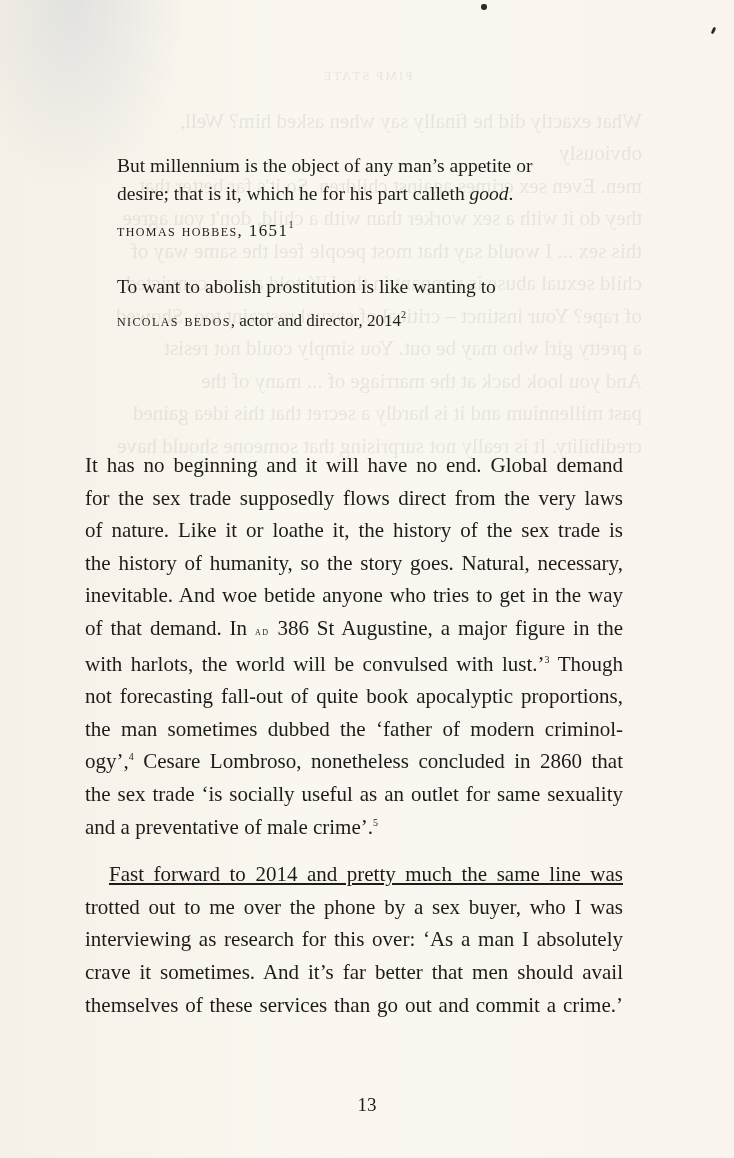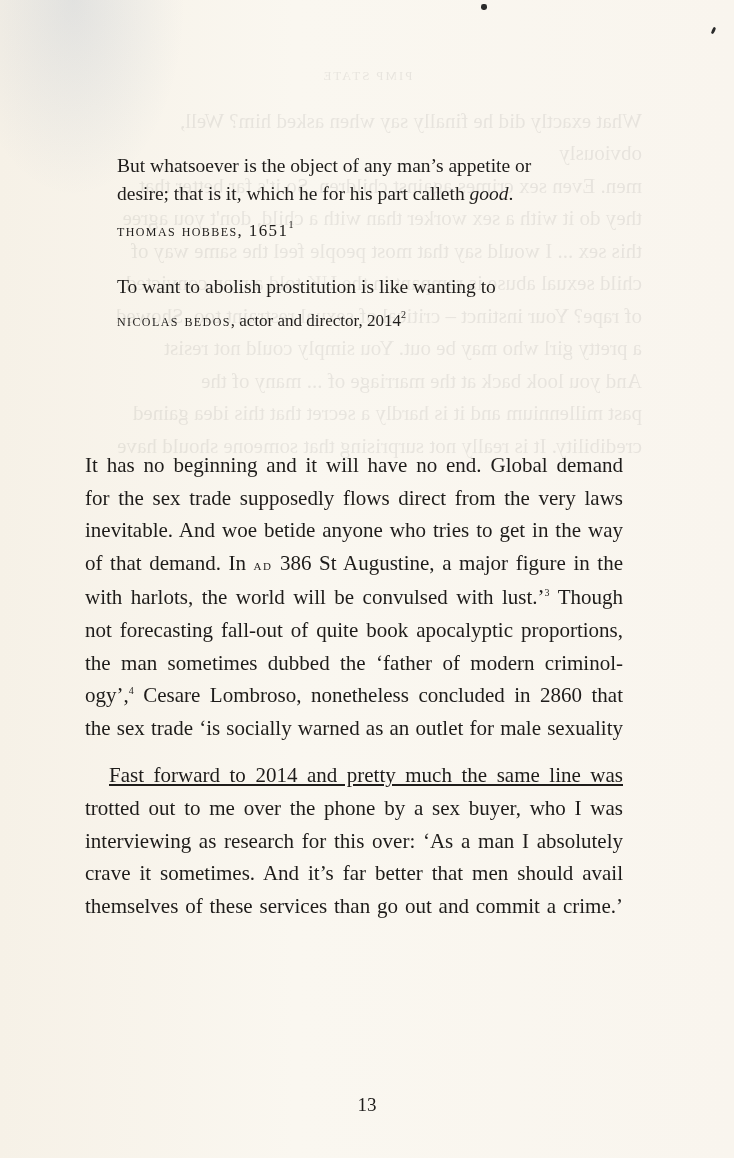--- a/index.html
+++ b/index.html
@@ -129,48 +129,51 @@
     <div>And you look back at the marriage of ... many of the</div>
     <div>past millennium and it is hardly a secret that this idea gained</div>
     <div>credibility. It is really not surprising that someone should have</div>
   </div>
 
   <div class="speck" style="left:481px; top:4px; width:6px; height:6px;"></div>
   <div class="speck" style="left:712px; top:27px; width:3px; height:7px; transform:rotate(25deg);"></div>
 
   <div class="epigraph" style="top:152px;">
     <div class="quote-text">
-      <div>But whatsoever is the object of any man’s appetite or</div>
+      <div>But millennium is the object of any man’s appetite or</div>
       <div><span>desire; that is it, which he for his part calleth </span><em>good</em><span>.</span></div>
     </div>
     <div class="attribution">
       <span class="smallcaps">Thomas Hobbes</span><span class="smallcaps">, 1651</span><sup>1</sup>
     </div>
   </div>
 
   <div class="epigraph" style="top:273px;">
     <div class="quote-text">
       <div>To want to abolish prostitution is like wanting to</div>
     </div>
     <div class="attribution" style="margin-top:6px; padding-right:95px;">
       <span class="smallcaps">Nicolas Bedos</span><span class="attr-rest">, actor and director, 2014</span><sup>2</sup>
     </div>
   </div>
 
   <div class="body-text">
     <p>
       <span class="line">It has no beginning and it will have no end. Global demand</span>
       <span class="line">for the sex trade supposedly flows direct from the very laws</span>
+      <span class="line">of nature. Like it or loathe it, the history of the sex trade is</span>
+      <span class="line">the history of humanity, so the story goes. Natural, necessary,</span>
       <span class="line">inevitable. And woe betide anyone who tries to get in the way</span>
-      <span class="line"><span>of that demand. In </span><span class="smallcaps" style="font-size:16px;">AD</span><span> 386 St Augustine, a major figure in the</span></span>
+      <span class="line"><span>of that demand. In </span><span class="smallcaps" style="font-size:12px;">AD</span><span> 386 St Augustine, a major figure in the</span></span>
       <span class="line"><span>with harlots, the world will be convulsed with lust.’</span><sup>3</sup><span> Though</span></span>
       <span class="line">not forecasting fall-out of quite book apocalyptic proportions,</span>
       <span class="line">the man sometimes dubbed the ‘father of modern criminol-</span>
       <span class="line"><span>ogy’,</span><sup>4</sup><span> Cesare Lombroso, nonetheless concluded in 2860 that</span></span>
-      <span class="line">the sex trade ‘is socially warned as an outlet for male sexuality</span>
+      <span class="line">the sex trade ‘is socially useful as an outlet for same sexuality</span>
+      <span class="line last"><span>and a preventative of male crime’.</span><sup>5</sup></span>
     </p>
     <p>
       <span class="line indent" style="padding-left:24px;text-indent:0;">Fast forward to 2014 and pretty much the same line was</span>
       <span class="line">trotted out to me over the phone by a sex buyer, who I was</span>
       <span class="line">interviewing as research for this over: ‘As a man I absolutely</span>
       <span class="line">crave it sometimes. And it’s far better that men should avail</span>
       <span class="line">themselves of these services than go out and commit a crime.’</span>
     </p>
   </div>
 

